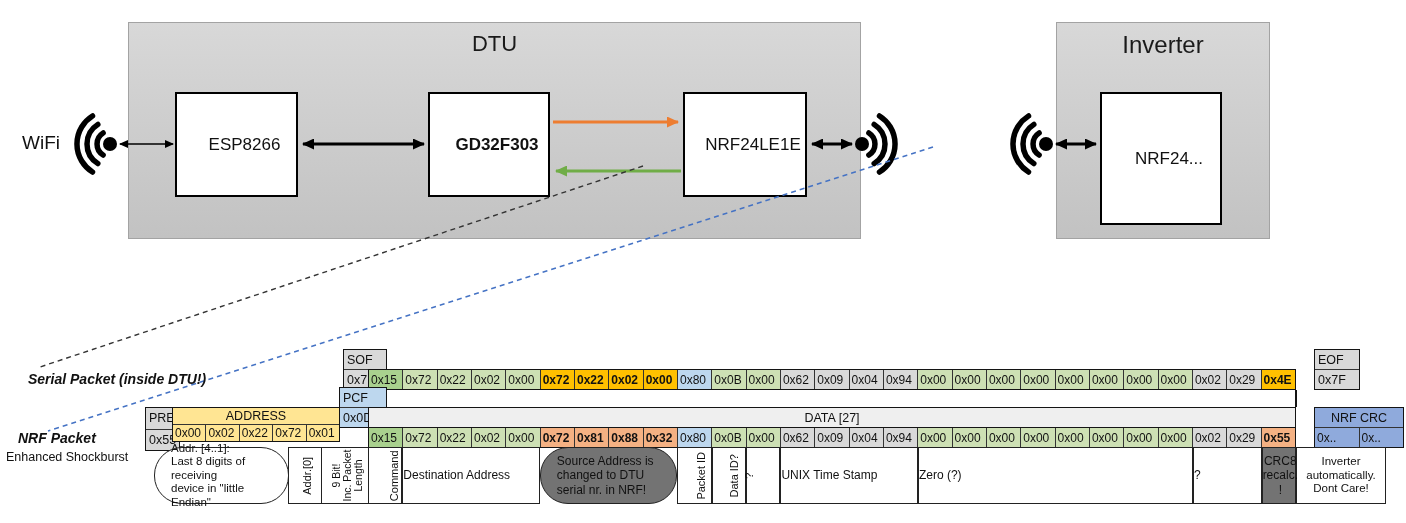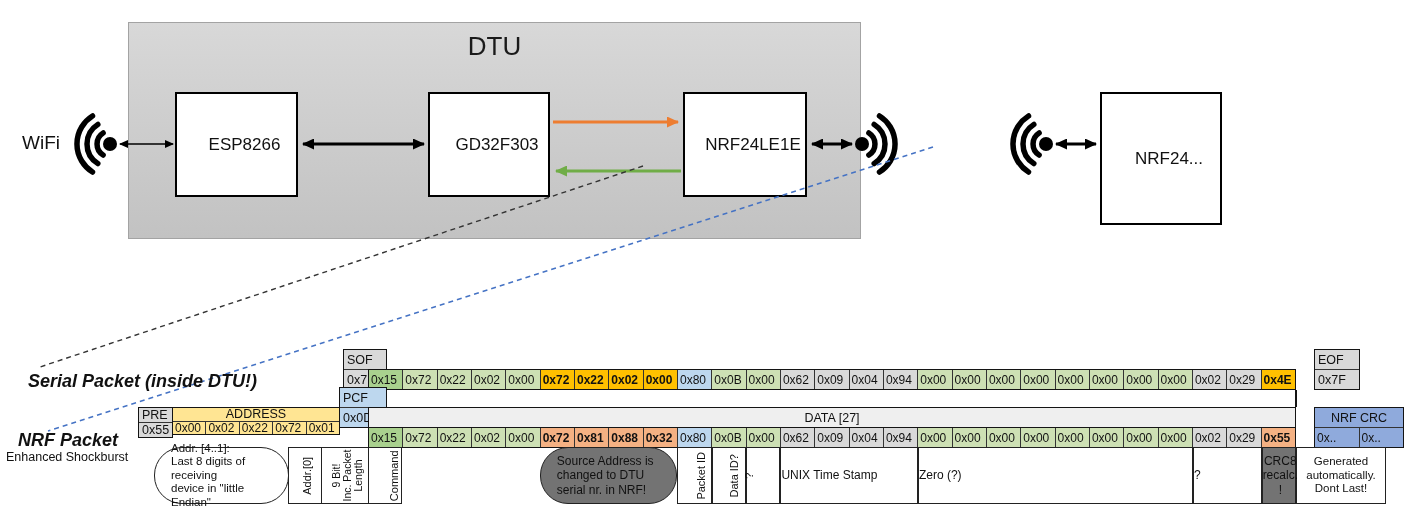--- a/index.html
+++ b/index.html
@@ -1,26 +1,26 @@
 <!DOCTYPE html>
 <html><head>
 <meta charset="utf-8">
 <style>
   html,body{margin:0;padding:0;background:#fff;}
   #stage{position:relative;width:1406px;height:523px;background:#fff;overflow:hidden;
          font-family:"Liberation Sans",sans-serif;color:#111;}
   
   .gbox{position:absolute;background:linear-gradient(#d8d8d8,#c2c2c2);border:1px solid #a3a3a3;box-sizing:border-box;}
-  .gtitle{position:absolute;width:100%;text-align:center;top:8px;font-size:26px;color:#1a1a1a;}
+  .gtitle{position:absolute;width:100%;text-align:center;top:8px;font-size:22px;color:#1a1a1a;}
   .chip{position:absolute;background:#fff;border:2px solid #000;box-sizing:border-box;
         display:flex;align-items:center;justify-content:center;font-size:17px;padding-left:16px;}
   .wifi-label{position:absolute;left:22px;top:132px;font-size:19px;}
   svg.overlay{position:absolute;left:0;top:0;pointer-events:none;}
   
-  .pkt-label{position:absolute;font-size:18px;font-weight:bold;font-style:italic;}
+  .pkt-label{position:absolute;font-size:14px;font-weight:bold;font-style:italic;}
   .sublabel{position:absolute;font-size:12.5px;}
   .blk{position:absolute;border:1.5px solid #141414;box-sizing:border-box;display:flex;flex-direction:column;background:#fff;margin-left:18px;}
   .hcell{flex:1;font-size:12.5px;display:flex;align-items:center;padding:0 3px;box-sizing:border-box;min-height:0;}
   .hcell + .hcell,.blk .arow{border-top:1px solid #333;}
   .blk .arow{flex:1;display:flex;min-height:0;}
   .bar{position:absolute;border:1.5px solid #141414;box-sizing:border-box;display:flex;
        align-items:center;justify-content:center;font-size:12.5px;}
   .brow{position:absolute;display:flex;border:1.5px solid #141414;box-sizing:border-box;}
   .cell{flex:1 1 0;min-width:0;font-size:12px;display:flex;align-items:center;
         padding-left:2px;box-sizing:border-box;overflow:hidden;white-space:nowrap;}
@@ -46,23 +46,26 @@
   .note.c-salmon{font-weight:normal;background:#737373;}
 </style>
 </head>
 <body>
 
 <div id="stage">
 
   <div class="gbox" style="left:128px;top:22px;width:733px;height:217px;">
     <div class="gtitle">DTU</div>
   </div>
+  <div class="gbox" style="left:1056px;top:22px;width:214px;height:217px;">
+    <div class="gtitle" style="font-size:24px;">Inverter</div>
+  </div>
 
   <div class="chip" style="left:175px;top:92px;width:123px;height:105px;">ESP8266</div>
-  <div class="chip" style="left:428px;top:92px;width:122px;height:105px;">GD32F303</div>
+  <div class="chip" style="left:428px;top:92px;width:122px;height:105px;font-weight:bold;">GD32F303</div>
   <div class="chip" style="left:683px;top:92px;width:124px;height:105px;">NRF24LE1E</div>
   <div class="chip" style="left:1100px;top:92px;width:122px;height:133px;">NRF24...</div>
 
   <div class="wifi-label">WiFi</div>
 
   <svg class="overlay" width="1406" height="523" viewBox="0 0 1406 523">
     <defs>
       <marker id="ah-s" markerUnits="userSpaceOnUse" markerWidth="9" markerHeight="8" refX="8" refY="4" orient="auto-start-reverse">
           <path d="M0 0 L9 4 L0 8 z" fill="#000"></path>
         </marker>
@@ -135,25 +138,25 @@
       <div class="cell c-gray">0x29</div>
       <div class="cell c-gold">0x4E</div>
     </div>
   <div class="blk" style="left:1296px;top:349px;width:46px;height:41px;">
     <div class="hcell c-gray">EOF</div>
     <div class="hcell c-gray">0x7F</div>
   </div>
   <div class="conn" style="left:367px;top:390px;height:17px;"></div>
   <div class="conn" style="left:1295px;top:390px;height:17px;"></div>
 
-  <div class="blk" style="left:120px;top:407px;width:35px;height:31px;">
+  <div class="blk" style="left:127px;top:407px;width:35px;height:44px;">
     <div class="hcell c-gray">PRE</div>
     <div class="hcell c-gray">0x55</div>
   </div>
-  <div class="blk" style="left:154px;top:407px;width:168px;height:28px;">
+  <div class="blk" style="left:154px;top:407px;width:168px;height:35px;">
     <div class="hcell c-yellow hdr-center">ADDRESS</div>
     <div class="arow" id="addr-cells">
         <div class="cell c-yellow">0x00</div>
         <div class="cell c-yellow">0x02</div>
         <div class="cell c-yellow">0x22</div>
         <div class="cell c-yellow">0x72</div>
         <div class="cell c-yellow">0x01</div>
       </div>
   </div>
   <div class="blk" style="left:321px;top:387px;width:48px;height:41px;">
@@ -205,27 +208,30 @@
   </div>
   <div class="note vert" style="left:288px;width:34px;">
     <span>Addr.[0]</span>
   </div>
   <div class="note vert" style="left:321px;width:48px;">
     <span style="font-size:10.5px;">9 Bit!
 Inc. Packet
 Length</span>
   </div>
   <div class="note" style="left:1296px;width:90px;font-size:11.5px;">
-    <span>Generated automatically. Dont Last!</span>
+    <span>Inverter automatically. Dont Care!</span>
   </div>
   <div id="data-notes-anchor"></div>
 
 <div class="note vert" style="left: 368px; width: 34.3704px;">
       <span>Command</span>
     </div>
+    <div class="note" style="left: 402.37px; width: 137.481px;">
+      <span>Destination Address</span>
+    </div>
     <div class="note c-salmon left" style="left: 539.852px; width: 137.481px;">
       <span>Source Address is changed to DTU serial nr. in NRF!</span>
     </div>
     <div class="note vert" style="left: 677.333px; width: 34.3704px;">
       <span>Packet ID</span>
     </div>
     <div class="note vert" style="left: 711.704px; width: 34.3704px;">
       <span>Data ID?</span>
     </div>
     <div class="note vert" style="left: 746.074px; width: 34.3704px;">

